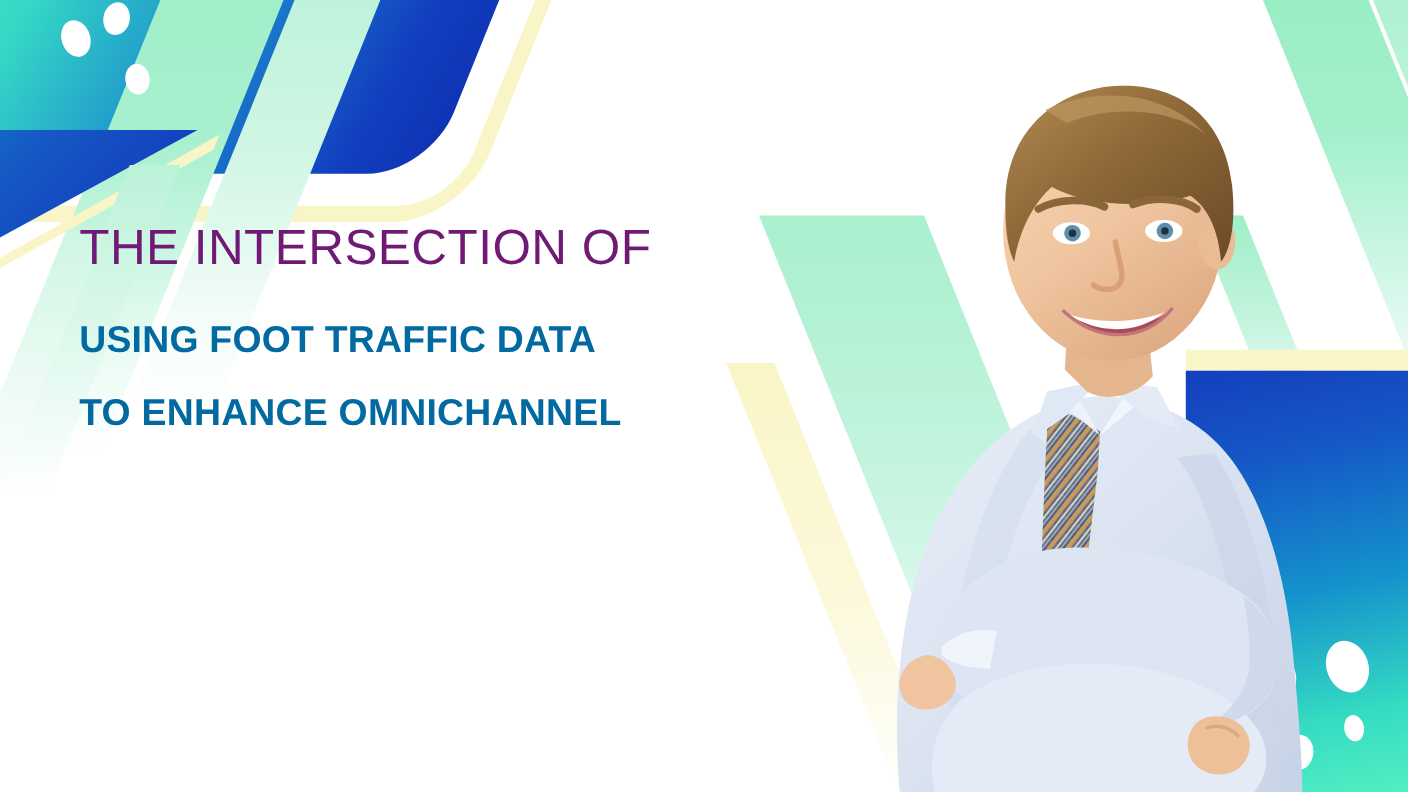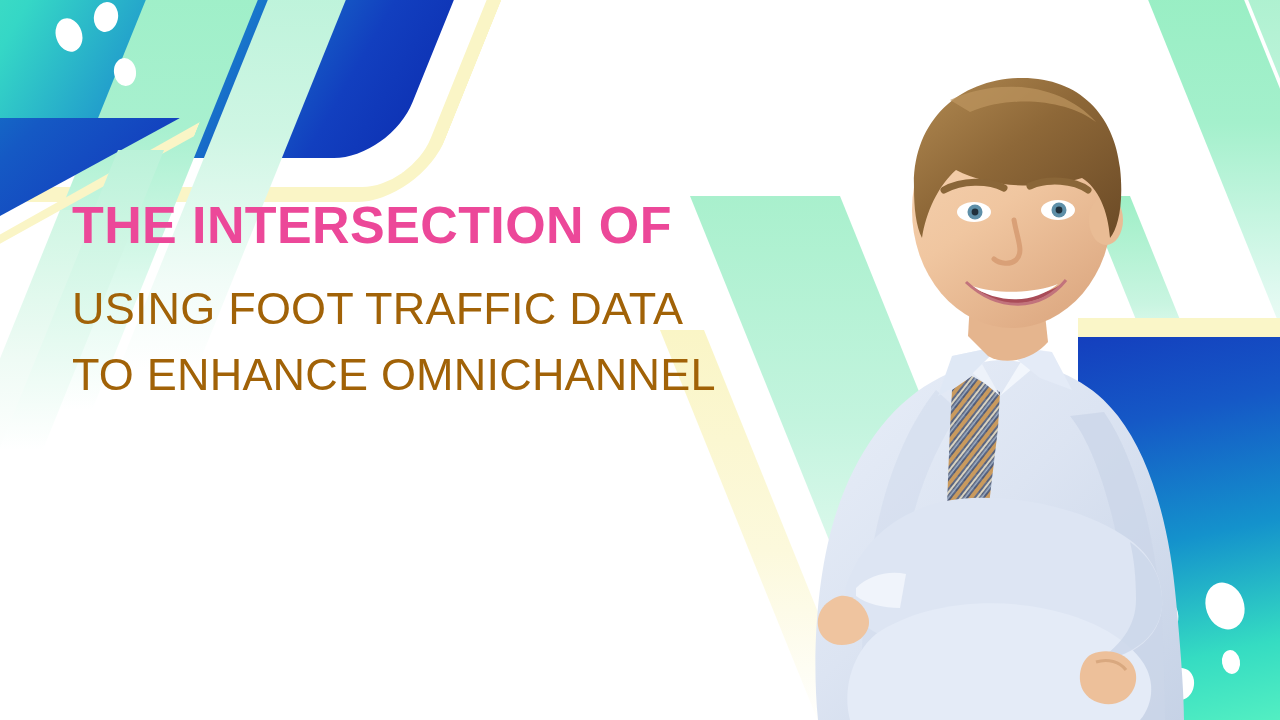--- a/index.html
+++ b/index.html
@@ -100,32 +100,32 @@
   }
 
   
   .dot{position:absolute;background:#ffffff;border-radius:50%;}
 
   
   .copy{
     position:absolute;left:72px;top:192px;width:760px;
   }
   .hl-blue{
-    color:#ec4899;
-    font-weight:bold;
-    font-size:52px;
+    color:#701a75;
+    font-weight:normal;
+    font-size:45px;
     letter-spacing:0.4px;
     line-height:66px;
     margin:0;
     white-space:nowrap;
   }
   .hl-black{
-    color:#a16207;
-    font-weight:normal;
-    font-size:45px;
+    color:#0369a1;
+    font-weight:bold;
+    font-size:34px;
     letter-spacing:0.2px;
     line-height:66px;
     margin:0;
     white-space:nowrap;
   }
   .hl-black.first{margin-top:18px;}
 
   
   .person{
     position:absolute;left:700px;top:60px;width:540px;height:660px;

